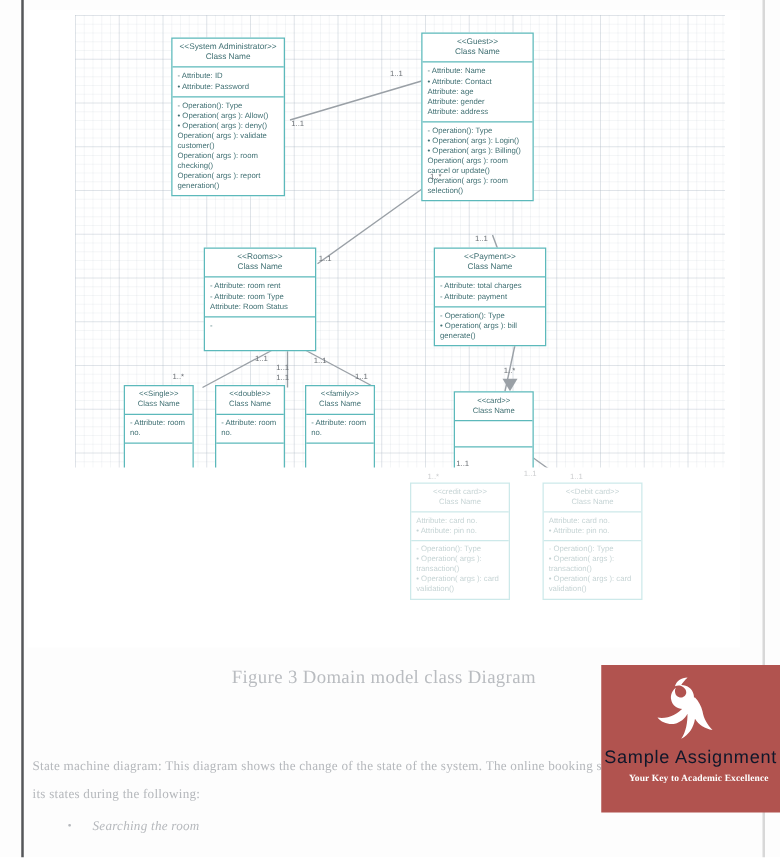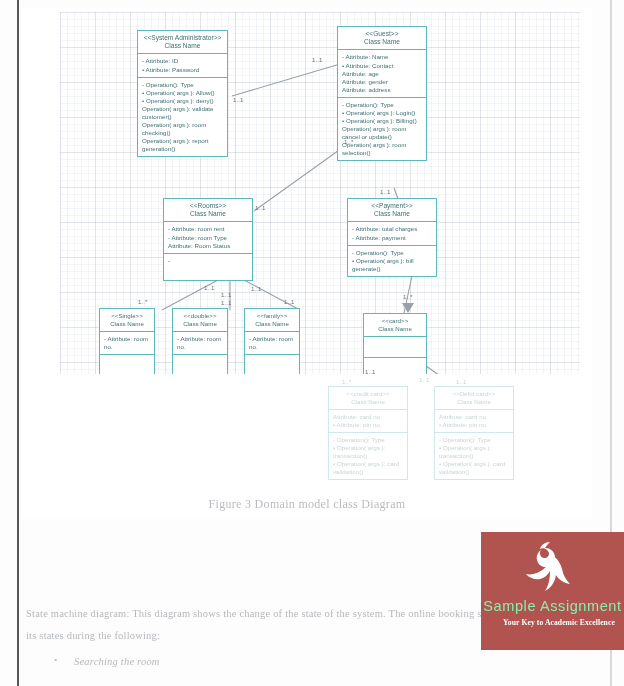--- a/index.html
+++ b/index.html
@@ -85,24 +85,24 @@
     color:#6a6f74;
     white-space:nowrap;
   }
   .mult.faded-m{opacity:.35;}
 
   
   #links{position:absolute;left:0;top:0;width:570px;height:510px;}
 
   
   #caption{
-    position:absolute;left:22px;top:497px;width:570px;
+    position:absolute;left:22px;top:534px;width:570px;
     text-align:center;
     font-family:"Liberation Serif", serif;
-    font-size:12px;
+    font-size:15px;
     color:#b9bcc0;
     letter-spacing:.3px;
   }
 
   
   #body-text{
     position:absolute;left:26px;top:603px;width:560px;
     font-family:"Liberation Serif", serif;
     font-size:10.5px;
     color:#b5b8bc;
@@ -125,21 +125,21 @@
     position:absolute;left:481px;top:532px;width:143px;height:118px;
     background:#b1534f;
     overflow:hidden;
   }
   #wm-logo{
     position:absolute;left:50%;top:6px;transform:translateX(-50%);
     width:66px;height:62px;
   }
   #wm-title{
     position:absolute;left:0;top:66px;width:143px;text-align:center;
-    color:#86efac;font-family:"Liberation Sans", sans-serif;
+    color:#0f172a;font-family:"Liberation Sans", sans-serif;
     font-size:14.5px;letter-spacing:.6px;
   }
   #wm-sub{
     position:absolute;left:0;top:86px;width:156px;text-align:center;
     color:#ffffff;font-family:"Liberation Serif", serif;
     font-weight:bold;font-size:7.6px;letter-spacing:.1px;
   }
 </style>
 </head>
 <body>

